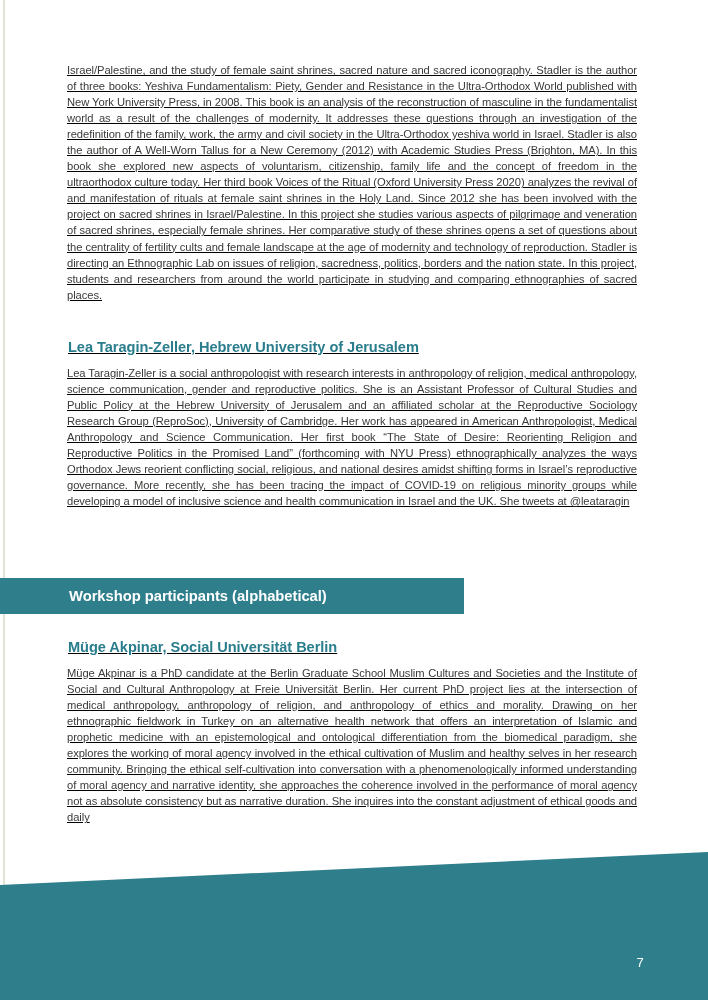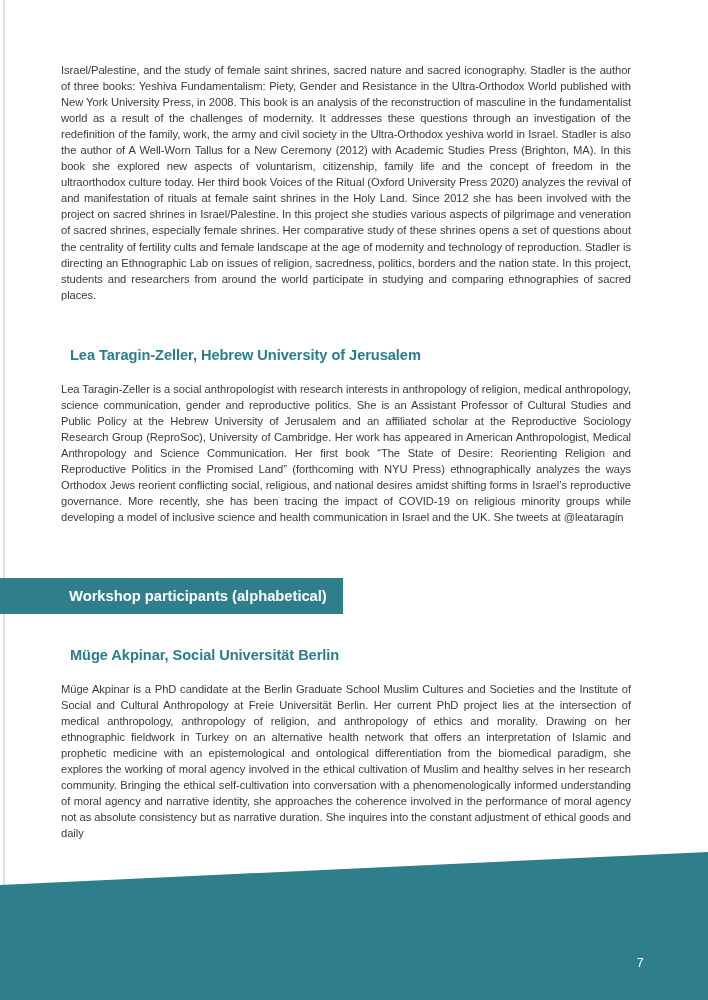--- a/index.html
+++ b/index.html
@@ -21,53 +21,54 @@
   #left-rule {
     position: absolute;
     left: 3px;
     top: 0;
     width: 1.5px;
     height: 1000px;
     background: #e3e2d6;
   }
   #content {
     position: absolute;
-    left: 61px;
+    left: 67px;
     top: 62px;
     width: 570px;
+    text-decoration: underline;
   }
   p.body-text {
     margin: 0 0 0 0;
     font-family: "Liberation Sans", sans-serif;
     font-size: 11.2px;
     line-height: 16.05px;
     color: #3a3a38;
     text-align: justify;
     text-justify: inter-word;
     hyphens: none;
     letter-spacing: -0.06px;
   }
   h2.section-heading {
-    margin: 9px;
+    margin: 1px;
     font-family: "Liberation Sans", sans-serif;
     font-size: 14.6px;
     font-weight: bold;
     color: #2a7d8c;
     letter-spacing: -0.05px;
     line-height: 19px;
   }
   .gap-after-para-1 { height: 34px; }
   .gap-after-heading { height: 7px; }
 
   
   #banner {
     position: absolute;
     left: 0;
     top: 578px;
-    width: 343px;
+    width: 464px;
     height: 36px;
     background: #2e7e8b;
   }
   #banner-label {
     position: absolute;
     left: 69px;
     top: 0;
     height: 36px;
     line-height: 36px;
     font-family: "Liberation Sans", sans-serif;

